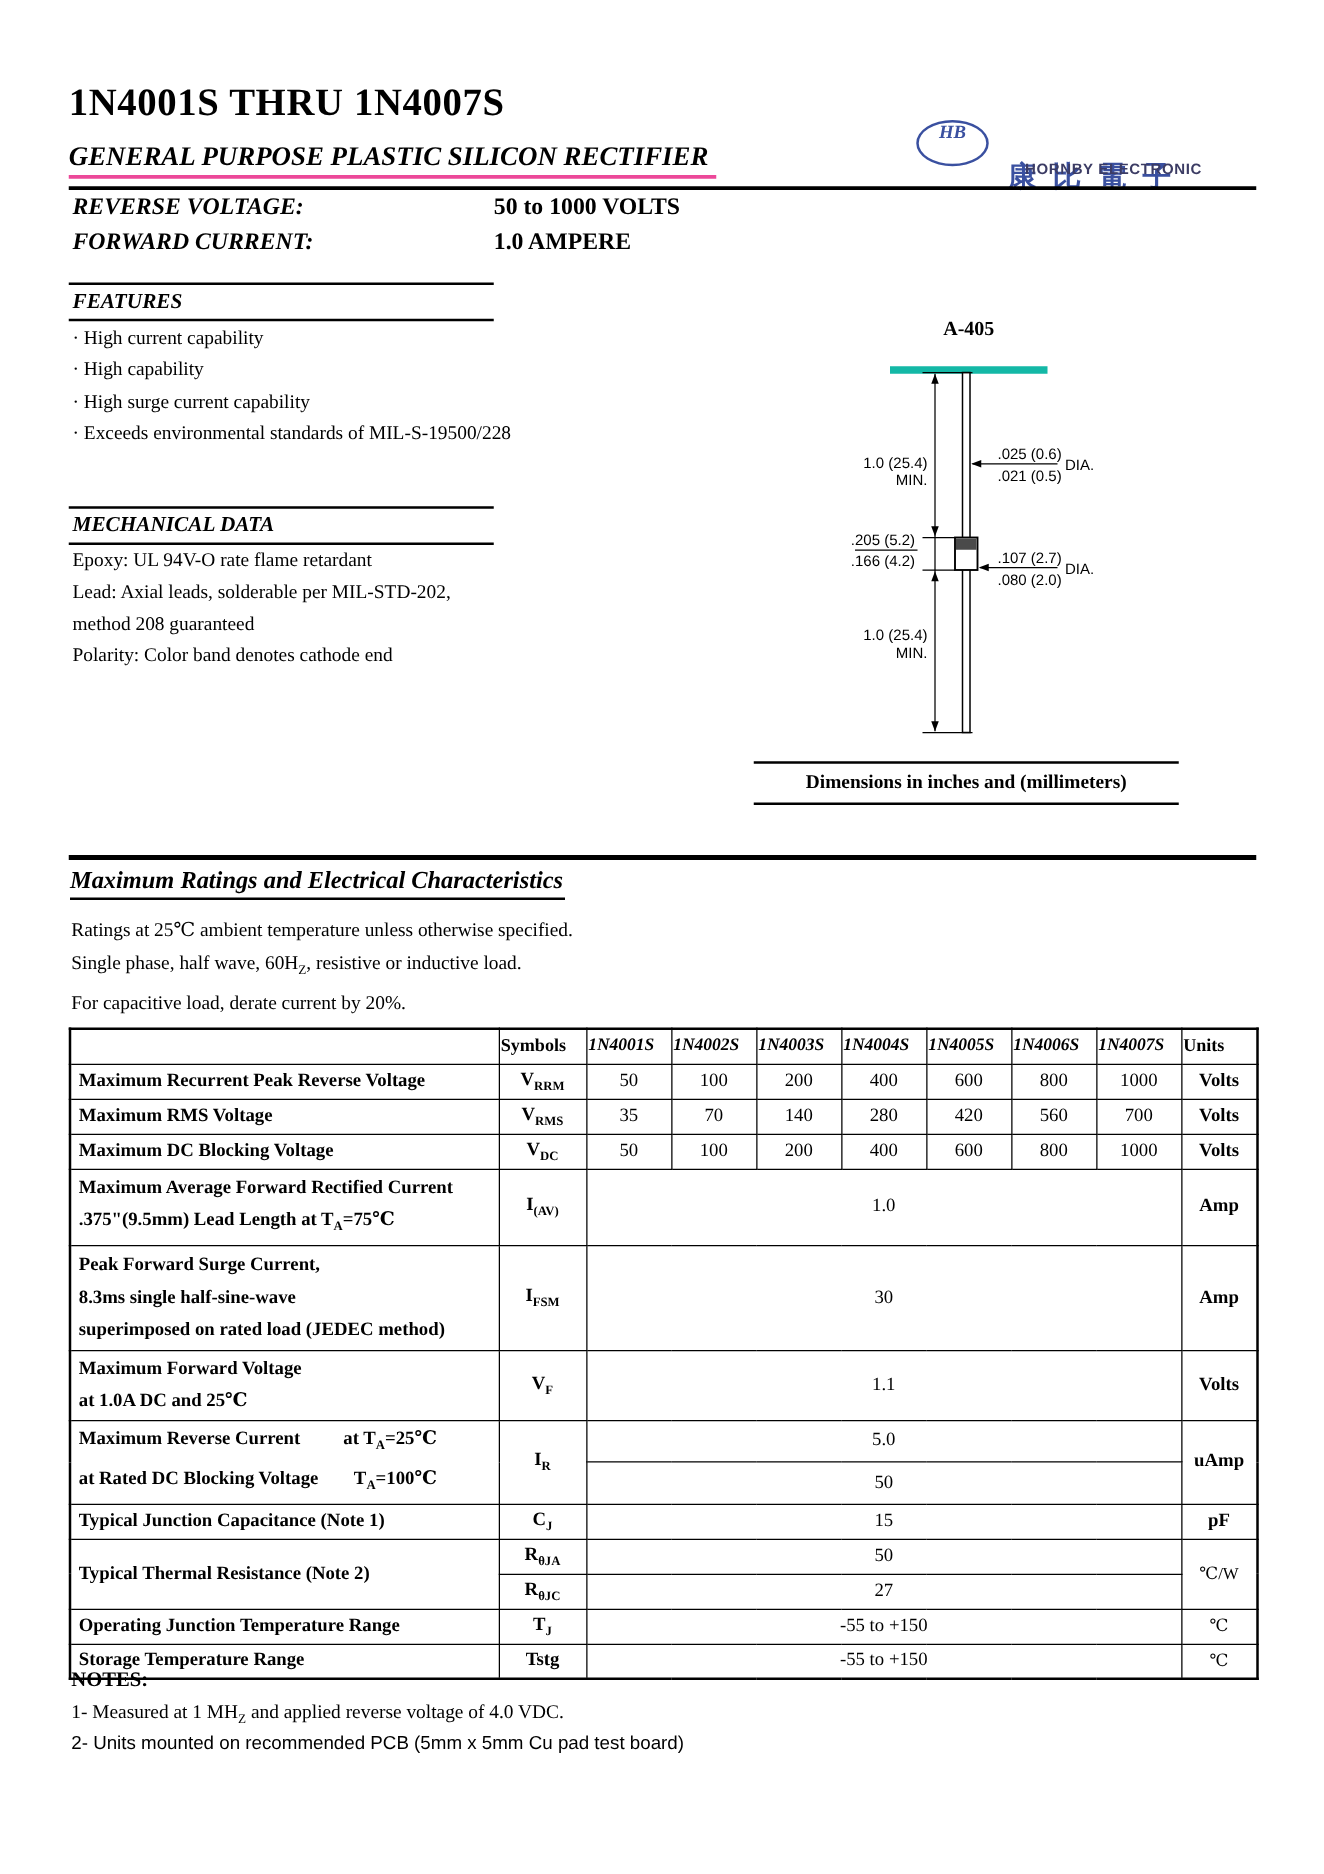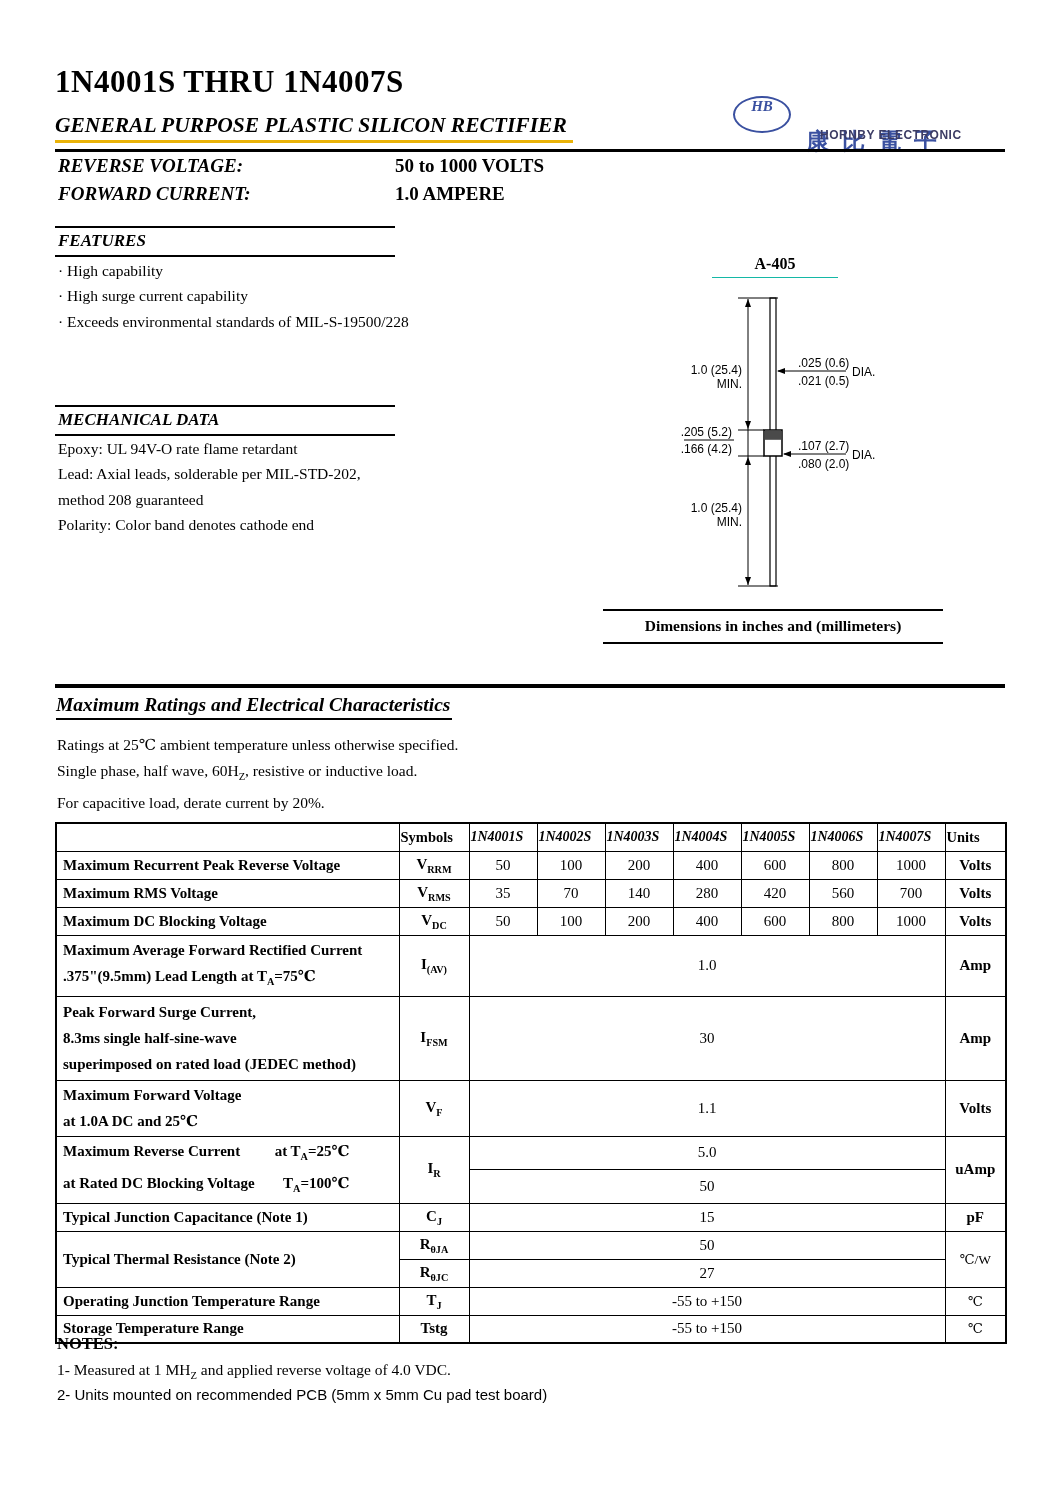--- a/index.html
+++ b/index.html
@@ -3,39 +3,39 @@
 <meta charset="utf-8">
 <style>
   html,body{margin:0;padding:0;}
   body{width:1059px;height:1499px;position:relative;background:#ffffff;color:#000;
        font-family:"Liberation Serif","DejaVu Serif",serif;overflow:hidden;}
   .abs{position:absolute;}
   .rule{background:#000;}
 
   .title{left:55px;top:64px;font-size:31px;font-weight:bold;letter-spacing:0.5px;}
   .subtitle{left:55px;top:113px;font-size:21.5px;font-weight:bold;font-style:italic;
-            border-bottom:3px solid #eab308;padding-bottom:2px;padding-right:6px;}
+            border-bottom:3px solid #ec4899;padding-bottom:2px;padding-right:6px;}
   .rule-top{left:55px;top:149px;width:950px;height:3px;}
 
   .logo-oval{left:733px;top:96px;width:54px;height:33px;border:2px solid #3a50a0;border-radius:50%;
              color:#3a50a0;display:flex;align-items:flex-start;justify-content:center;
              font-style:italic;font-weight:bold;font-size:15px;}
   .logo-cn{left:806px;top:98px;font-size:23px;color:#3a50a0;letter-spacing:13px;font-weight:bold;margin-top:28px;}
   .logo-en{left:820px;top:128px;font-size:12px;color:#3c3c64;letter-spacing:0.5px;
            font-family:"Liberation Sans","DejaVu Sans",sans-serif;font-weight:bold;}
 
   .spec-label{left:58px;font-size:19px;font-weight:bold;font-style:italic;}
   .spec-value{left:395px;font-size:19px;font-weight:bold;}
 
   .sec-h{left:55px;width:337px;border-top:2px solid #000;border-bottom:2px solid #000;
          padding:3px 0 4px 3px;font-size:17px;font-weight:bold;font-style:italic;}
   .sec-items{left:58px;font-size:15.5px;line-height:25.4px;}
 
   .pkg-label{left:712px;top:255px;width:126px;text-align:center;font-weight:bold;font-size:16px;
-             border-bottom:1px solid #14b8a6;padding-bottom:4px;}
+             border-bottom:6px solid #14b8a6;padding-bottom:20px;}
   .diagram{left:600px;top:283px;}
   .diagram text{font-family:"Liberation Sans","DejaVu Sans",sans-serif;font-size:12px;fill:#000;}
   .dim-caption{left:603px;top:609px;width:340px;border-top:2px solid #000;border-bottom:2px solid #000;
                padding:6px 0 7px;text-align:center;font-weight:bold;font-size:15.5px;}
 
   .rule-mid{left:55px;top:684px;width:950px;height:4px;}
   .ratings-h{left:56px;top:694px;font-size:19.5px;font-weight:bold;font-style:italic;
              border-bottom:2px solid #000;padding-bottom:2px;padding-right:2px;}
   .ratings-notes{left:57px;top:732px;font-size:15.5px;line-height:25.8px;}
 
@@ -69,20 +69,21 @@
 <div class="abs logo-en">HORNBY ELECTRONIC</div>
 <div class="abs rule rule-top"></div>
 
 <div class="abs spec-label" style="top:155px">REVERSE VOLTAGE:</div>
 <div class="abs spec-value" style="top:155px">50 to 1000 VOLTS</div>
 <div class="abs spec-label" style="top:183px">FORWARD CURRENT:</div>
 <div class="abs spec-value" style="top:183px">1.0 AMPERE</div>
 
 <div class="abs sec-h" style="top:226px">FEATURES</div>
 <div class="abs sec-items" style="top:258px">
+  <div>· High current capability</div>
   <div>· High capability</div>
   <div>· High surge current capability</div>
   <div>· Exceeds environmental standards of MIL-S-19500/228</div>
 </div>
 
 <div class="abs sec-h" style="top:405px">MECHANICAL DATA</div>
 <div class="abs sec-items" style="top:436px">
   <div>Epoxy: UL 94V-O rate flame retardant</div>
   <div>Lead: Axial leads, solderable per MIL-STD-202,</div>
   <div>method 208 guaranteed</div>

